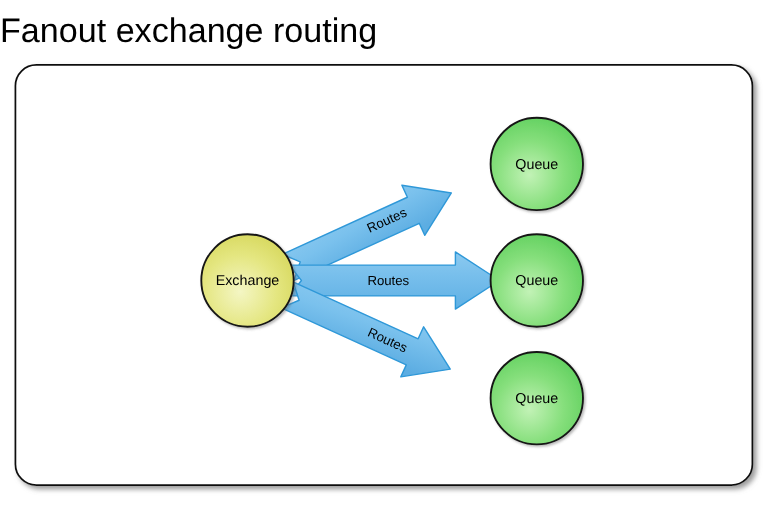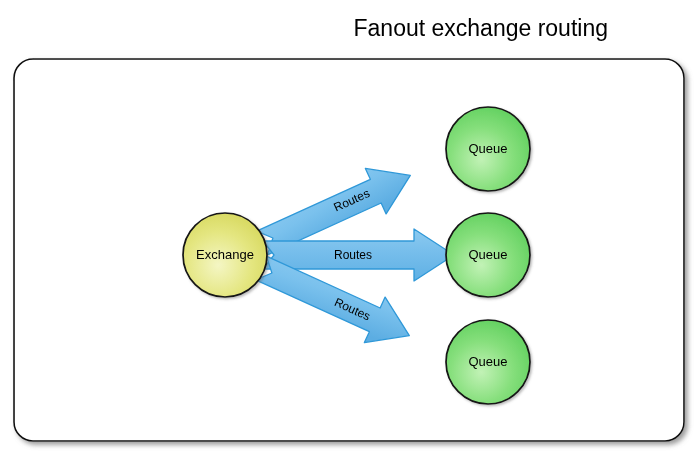--- a/index.html
+++ b/index.html
@@ -19,23 +19,23 @@
     left: 0;
     top: 0;
     width: 698px;
     height: 463px;
   }
   .page-title {
     position: absolute;
     left: 0;
     top: 10px;
     width: 608px;
-    text-align: right;
+    text-align: left;
     font-family: "Liberation Sans", sans-serif;
-    font-size: 23px;
+    font-size: 31px;
     font-weight: 400;
     color: #000000;
     letter-spacing: 0px;
     line-height: 36px;
     white-space: nowrap;
   }
   svg.diagram {
     position: absolute;
     left: 0;
     top: 0;

